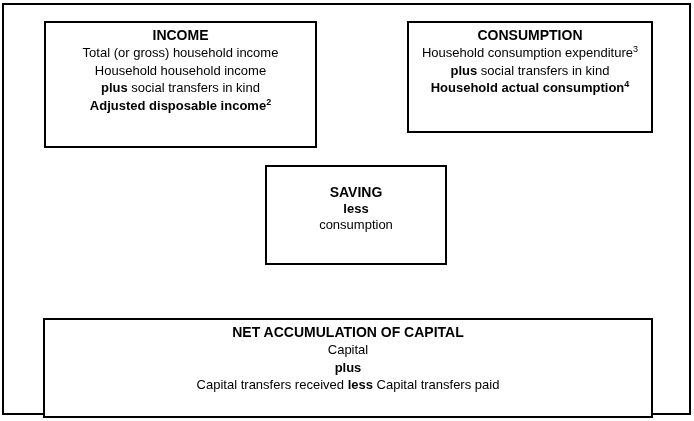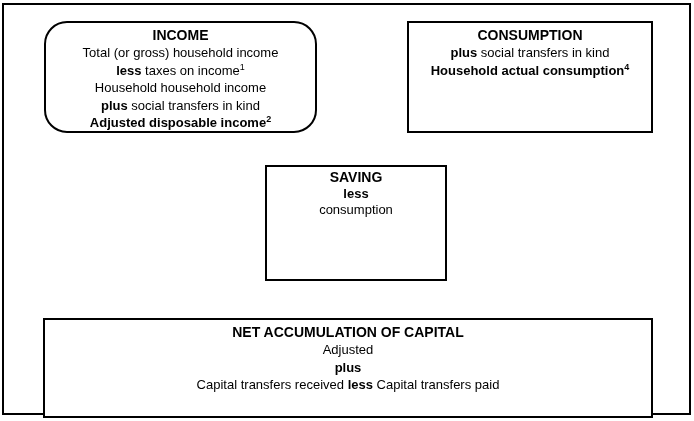--- a/index.html
+++ b/index.html
@@ -25,23 +25,23 @@
     border: 2px solid #000000;
     box-sizing: border-box;
   }
   .box {
     position: absolute;
     border: 2px solid #000000;
     box-sizing: border-box;
     background: #ffffff;
     text-align: center;
   }
-  .box-income      { left: 44px;  top: 21px;  width: 273px; height: 112px; padding-top: 3px; border-radius: 23px; }
+  .box-income      { left: 44px;  top: 21px;  width: 273px; height: 127px; padding-top: 3px; }
   .box-consumption { left: 407px; top: 21px;  width: 246px; height: 112px; padding-top: 3px; }
-  .box-saving      { left: 265px; top: 165px; width: 182px; height: 116px; padding-top: 2px; }
+  .box-saving      { left: 265px; top: 165px; width: 182px; height: 100px; padding-top: 17px; }
   .box-capital     { left: 43px;  top: 318px; width: 610px; height: 100px;  padding-top: 3px; }
   .box-title {
     font-size: 14px;
     font-weight: bold;
     line-height: 18px;
     white-space: nowrap;
   }
   .line {
     font-size: 13px;
     line-height: 17.5px;
@@ -58,37 +58,37 @@
 </style>
 </head>
 <body>
 
 <div class="canvas">
   <div class="outer-border"></div>
 
   <div class="box box-income">
     <div class="box-title">INCOME</div>
     <div class="line"><span>Total (or gross) household income</span></div>
-    <div class="line"><b>less</b><span> taxes on income</span><sup>1</sup></div>
     <div class="line"><span>Household household income</span></div>
     <div class="line"><b>plus</b><span> social transfers in kind</span></div>
     <div class="line bold"><span>Adjusted disposable income</span><sup>2</sup></div>
   </div>
 
   <div class="box box-consumption">
     <div class="box-title">CONSUMPTION</div>
+    <div class="line"><span>Household consumption expenditure</span><sup>3</sup></div>
     <div class="line"><b>plus</b><span> social transfers in kind</span></div>
     <div class="line bold"><span>Household actual consumption</span><sup>4</sup></div>
   </div>
 
   <div class="box box-saving">
     <div class="box-title">SAVING</div>
     <div class="line bold"><span>less</span></div>
     <div class="line"><span>consumption</span></div>
   </div>
 
   <div class="box box-capital">
     <div class="box-title">NET ACCUMULATION OF CAPITAL</div>
-    <div class="line"><span>Adjusted</span></div>
+    <div class="line"><span>Capital</span></div>
     <div class="line bold"><span>plus</span></div>
     <div class="line"><span>Capital transfers received </span><b>less</b><span> Capital transfers paid</span></div>
   </div>
 </div>
 
 </body></html>

